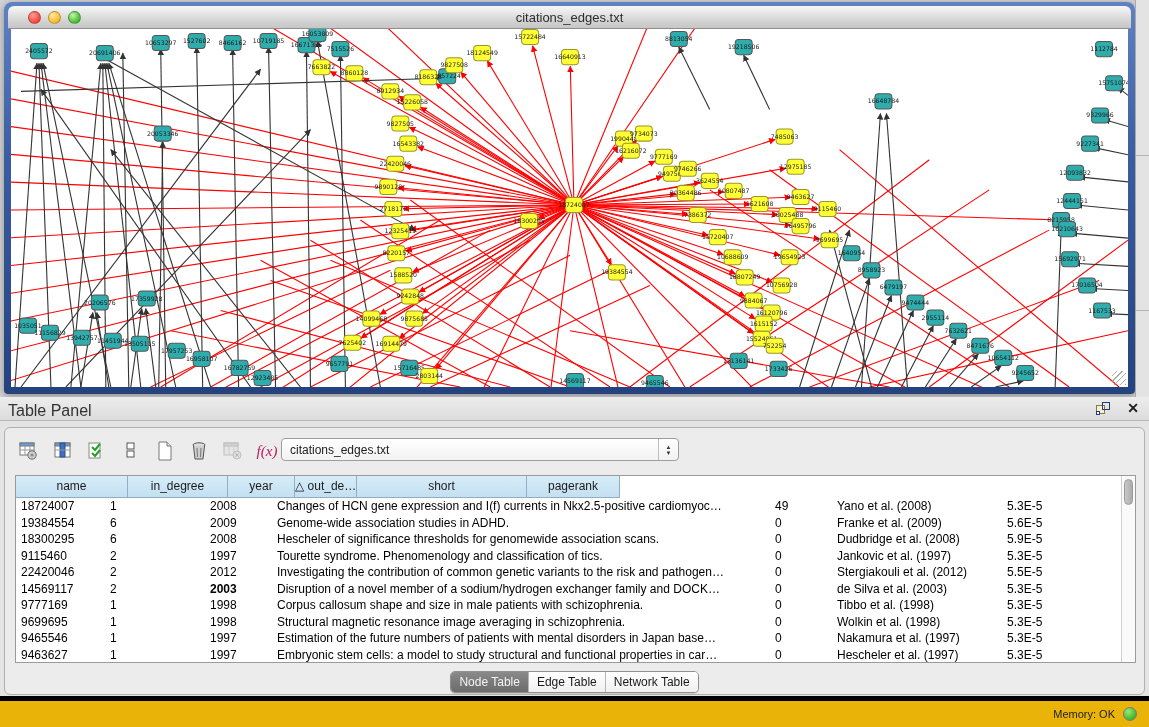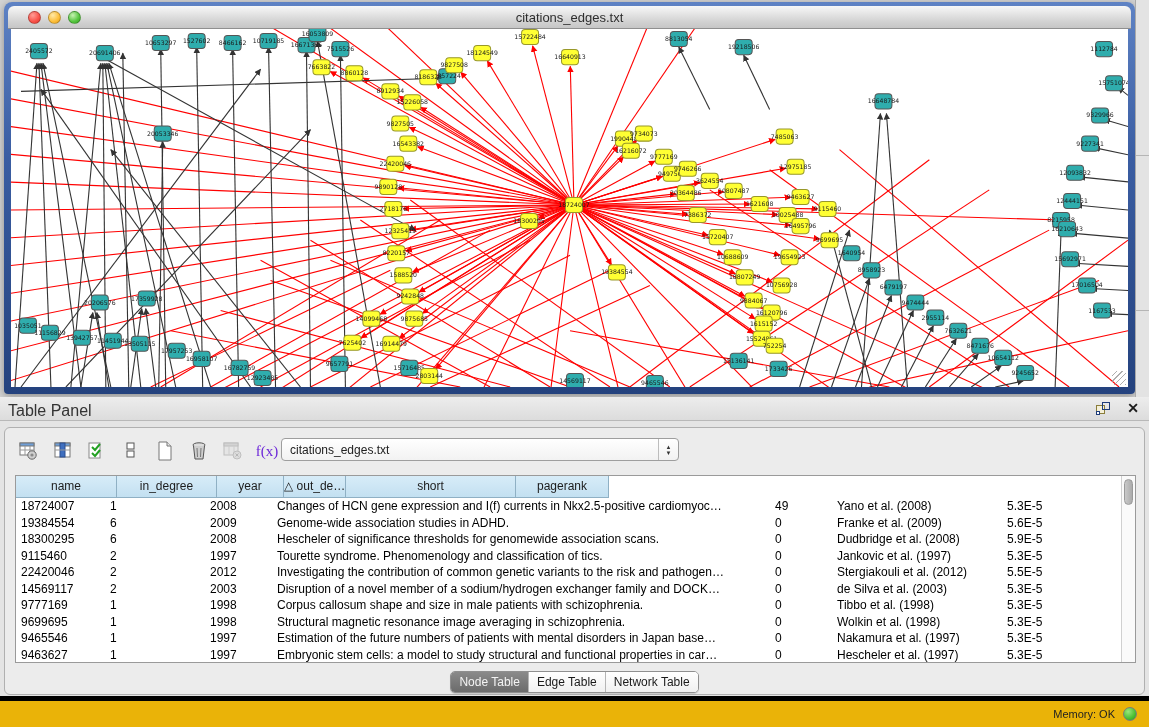--- a/index.html
+++ b/index.html
@@ -34,21 +34,21 @@
   #tp-float { position:absolute; right:38px; top:5px; width:15px; height:13px; cursor:pointer; }
   #tp-float .sq1 { position:absolute; left:0; top:3px; width:9px; height:9px; border:1px solid #8a7d3a; background:#f4efd8; }
   #tp-float .sq2 { position:absolute; left:6px; top:0; width:8px; height:8px; border:1px solid #1f3d7a; background:transparent; }
   #tp-float .sq3 { position:absolute; left:0px; top:9px; width:4px; height:4px; border:1px solid #1f3d7a; background:#fff; }
   #tp-close { position:absolute; right:10px; top:3px; font-size:14px; font-weight:bold; color:#1b1b1b; cursor:pointer; line-height:16px; }
 
   #tp-body { position:absolute; left:4px; top:30px; width:1141px; height:268px; background:#ececec; border:1px solid #b0b0b0; border-radius:6px; }
   #toolbar { position:absolute; left:10px; top:8px; height:30px; display:flex; align-items:center; gap:6px; }
   .tool-btn { width:28px; height:26px; display:flex; align-items:center; justify-content:center; border-radius:4px; cursor:pointer; }
   .tool-btn.disabled { opacity:.45; cursor:default; }
-  .fx { font-family:"Liberation Serif",serif; font-size:15px; color:#6d28d9; }
+  .fx { font-family:"Liberation Serif",serif; font-style:italic; font-size:15px; color:#be185d; }
   #table-combo { position:absolute; left:276px; top:10px; width:398px; height:23px; background:linear-gradient(180deg,#ffffff,#f2f2f2);
     border:1px solid #9e9e9e; border-radius:4px; font-size:12px; color:#222; display:flex; align-items:center; cursor:pointer; }
   #table-combo .val { padding-left:8px; flex:1; }
   #combo-step { width:20px; height:100%; border-left:1px solid #bdbdbd; display:flex; flex-direction:column; align-items:center; justify-content:center; font-size:6px; color:#333; line-height:6px; }
 
   #grid { position:absolute; left:10px; top:47px; width:1121px; height:188px; background:#fff; border:1px solid #9a9a9a; overflow:hidden; }
   #grid-header { display:flex; height:22px; background:#fff; }
   .hcell { background:linear-gradient(180deg,#d7ecf8,#c3e0f1); border-right:1px solid #8fb0c4; border-bottom:1px solid #8fb0c4;
     font-size:12px; color:#1c1c1c; text-align:center; line-height:21px; overflow:hidden; white-space:nowrap; cursor:pointer; flex:0 0 auto; }
   .hcell:first-child { border-left:none; }
@@ -554,21 +554,21 @@
       <div id="table-combo">
         <span class="val">citations_edges.txt</span>
         <span id="combo-step">
             <span>▲</span>
             <span>▼</span>
           </span>
       </div>
 
       <div id="grid">
         <div id="grid-header">
-            <div class="hcell" style="width: 101px;">name</div>
+            <div class="hcell" style="width: 112px;">name</div>
             <div class="hcell" style="width: 100px;">in_degree</div>
             <div class="hcell" style="width: 67px;">year</div>
             <div class="hcell" style="width: 62px;">△ out_de…</div>
             <div class="hcell" style="width: 170px;">short</div>
             <div class="hcell" style="width: 93px;">pagerank</div>
             <div class="hcell hfill"></div>
           </div>
         <div id="grid-rows">
             <div class="grid-row">
               <div class="gcell" style="width: 89px;">18724007</div>
@@ -611,21 +611,21 @@
               <div class="gcell" style="width: 100px;">2</div>
               <div class="gcell" style="width: 67px;">2012</div>
               <div class="gcell" style="width: 498px;">Investigating the contribution of common genetic variants to the risk and pathogen…</div>
               <div class="gcell" style="width: 62px;">0</div>
               <div class="gcell" style="width: 170px;">Stergiakouli et al. (2012)</div>
               <div class="gcell" style="width: 93px;">5.5E-5</div>
             </div>
             <div class="grid-row">
               <div class="gcell" style="width: 89px;">14569117</div>
               <div class="gcell" style="width: 100px;">2</div>
-              <div class="gcell" style="width: 67px;">2003</div>
+              <div class="gcell" style="width: 67px; font-weight: bold;">2003</div>
               <div class="gcell" style="width: 498px;">Disruption of a novel member of a sodium/hydrogen exchanger family and DOCK…</div>
               <div class="gcell" style="width: 62px;">0</div>
               <div class="gcell" style="width: 170px;">de Silva et al. (2003)</div>
               <div class="gcell" style="width: 93px;">5.3E-5</div>
             </div>
             <div class="grid-row">
               <div class="gcell" style="width: 89px;">9777169</div>
               <div class="gcell" style="width: 100px;">1</div>
               <div class="gcell" style="width: 67px;">1998</div>
               <div class="gcell" style="width: 498px;">Corpus callosum shape and size in male patients with schizophrenia.</div>

